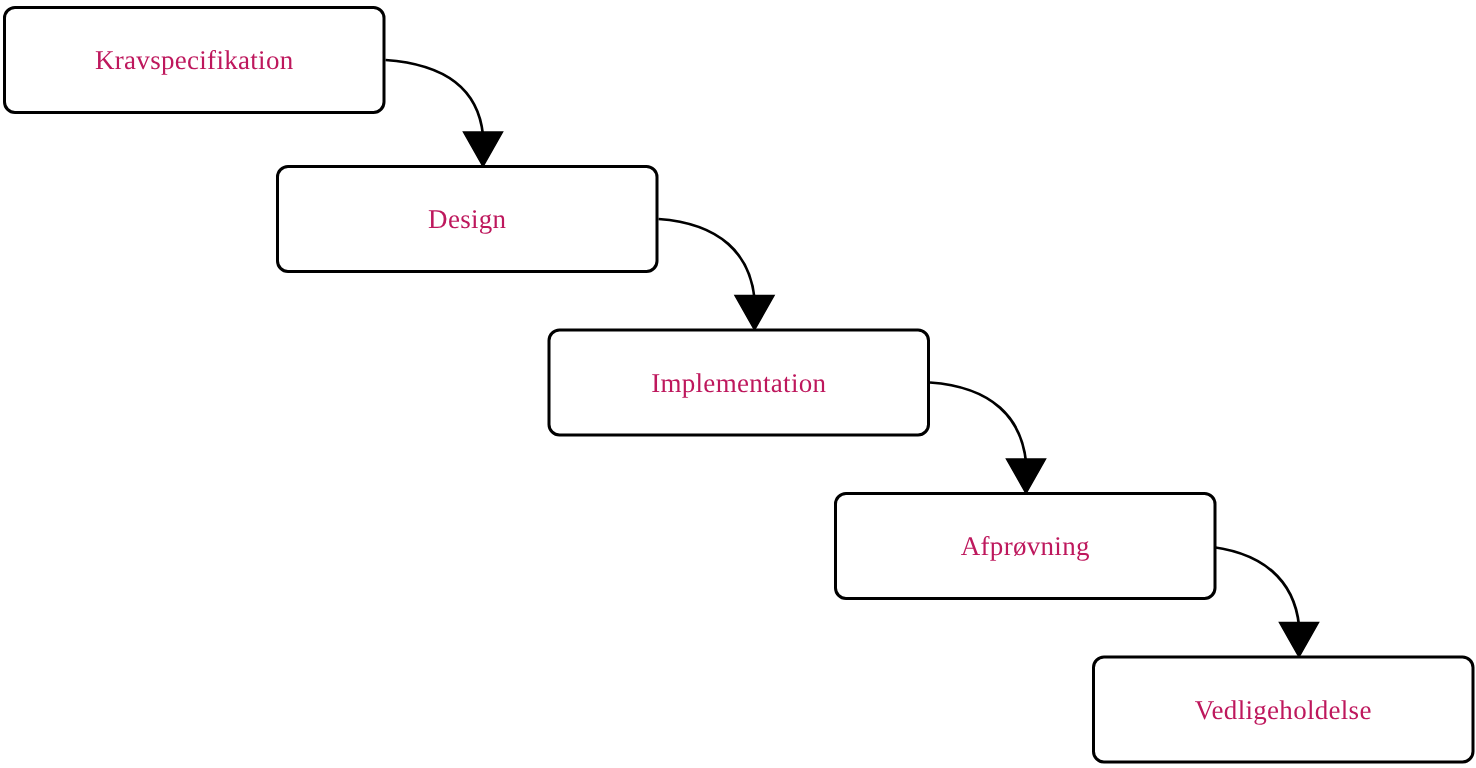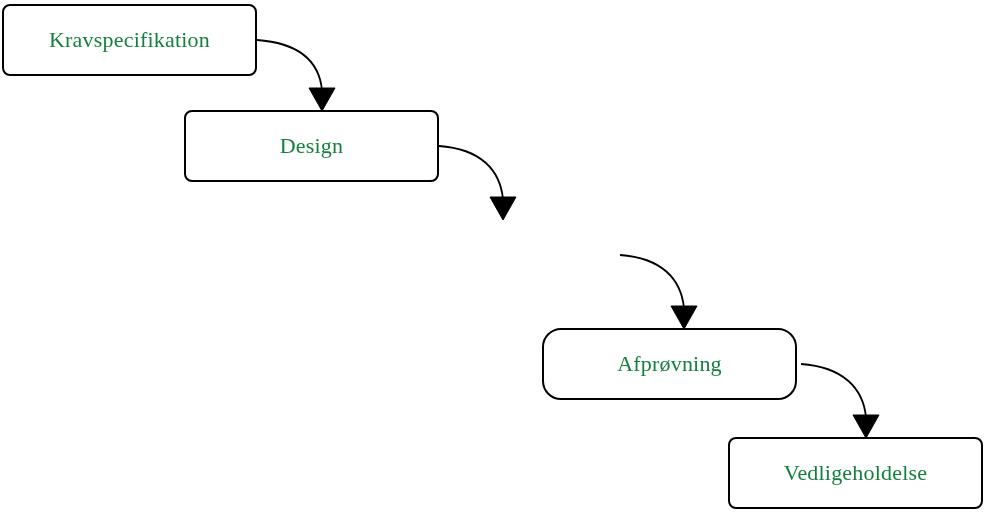--- a/index.html
+++ b/index.html
@@ -38,29 +38,29 @@
     height: 72px;
     box-sizing: border-box;
     background: #ffffff;
     border: 2.5px solid #000000;
     border-radius: 8px;
     display: flex;
     align-items: center;
     justify-content: center;
   }
   .stage-box span {
-    font-size: 22px;
-    color: #15803d;
+    font-size: 18px;
+    color: #be185d;
     letter-spacing: 0.2px;
     white-space: nowrap;
   }
   .pos-1 { left: 2px;   top: 4px; }
   .pos-2 { left: 184px; top: 110px; }
   .pos-3 { left: 365px; top: 219px; }
-  .pos-4 { left: 542px; top: 328px; border-radius: 19px; }
+  .pos-4 { left: 556px; top: 328px; }
   .pos-5 { left: 728px; top: 437px; align-items: center; }
 </style>
 </head>
 <body>
 
 <div class="canvas">
 
   <svg class="connectors" viewBox="0 0 984 512" xmlns="http://www.w3.org/2000/svg">
     <g>
       <path d="M 257 40 C 299 43 319 61 322 90"></path>
@@ -81,20 +81,23 @@
   </svg>
 
   <div class="stage-box pos-1">
     <span>Kravspecifikation</span>
   </div>
 
   <div class="stage-box pos-2">
     <span>Design</span>
   </div>
 
+  <div class="stage-box pos-3">
+    <span>Implementation</span>
+  </div>
 
   <div class="stage-box pos-4">
     <span>Afprøvning</span>
   </div>
 
   <div class="stage-box pos-5">
     <span>Vedligeholdelse</span>
   </div>
 
 </div>

